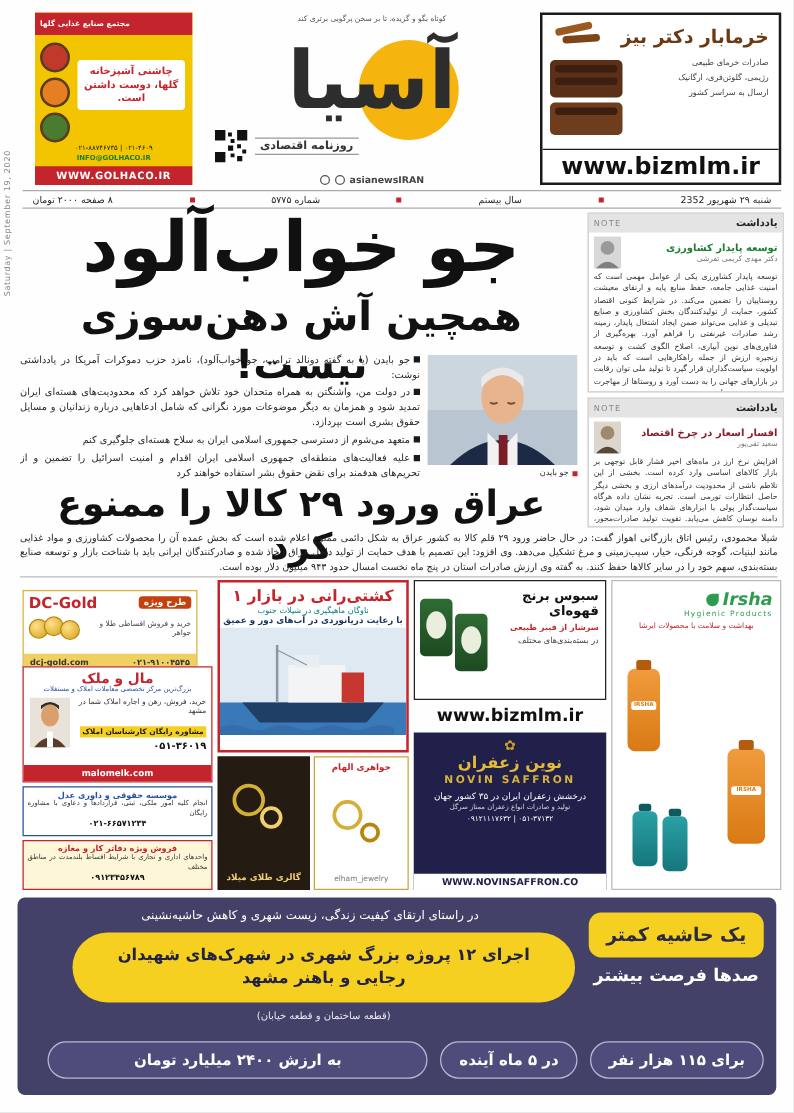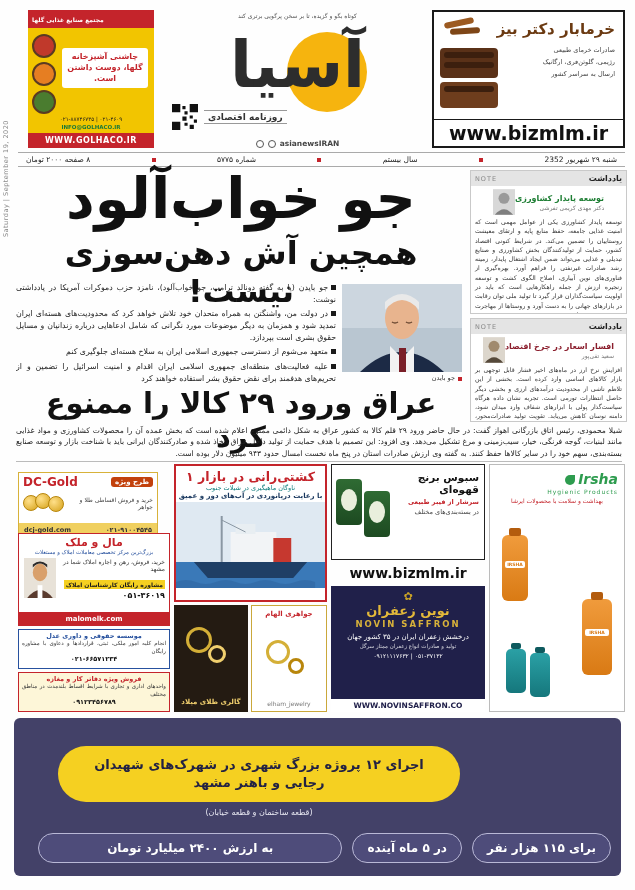--- a/index.html
+++ b/index.html
@@ -54,21 +54,21 @@
 .bullet{margin-bottom:3px}
 .bmark{display:inline-block;width:5px;height:5px;background:#1a1a1a;margin-left:3px}
 
 
 .note{position:absolute;left:470px;width:157px;border:1px solid #c9c9c9;background:#fff;overflow:hidden}
 .note.n0{top:170px;height:144px}
 .note.n1{top:318px;height:104px}
 .note-head{height:15px;background:#e4e4e4;display:flex;align-items:center;justify-content:space-between;padding:0 4px}
 .note-en{font-size:6.5px;color:#888;letter-spacing:1px}
 .note-fa{font-size:8px;font-weight:800;color:#222;direction:rtl}
-.note-meta{display:flex;direction:rtl;align-items:center;justify-content:center;padding:3px 4px 2px}
+.note-meta{display:flex;direction:rtl;align-items:center;justify-content:space-between;padding:3px 4px 2px}
 .note-title{font-size:8px;font-weight:800}
 .t-green{color:#1e7e34}
 .t-red{color:#8b1e2d}
 .note-author{font-size:6px;color:#777;margin-top:1px}
 .note-photo{width:22px;height:26px;flex:0 0 auto}
 .note-body{padding:0 4px 3px;font-size:6.2px;line-height:1.5;text-align:justify;direction:rtl;color:#333;overflow:hidden}
 
 
 .iraq-h{position:absolute;left:16px;top:386px;width:450px;text-align:center;font-size:29px;font-weight:800;color:#111;direction:rtl}
 .iraq-body{position:absolute;left:16px;top:425px;width:606px;height:36px;overflow:hidden;direction:rtl;text-align:justify;font-size:7.6px;line-height:1.5;color:#222}
@@ -429,20 +429,25 @@
     </div>
     <div class="bottle-t bt1">
         <span class="cap"></span>
       </div>
     <div class="bottle-t bt2">
         <span class="cap"></span>
       </div>
   </div>
 
   <div class="banner">
+    <div class="b-top">در راستای ارتقای کیفیت زندگی، زیست شهری و کاهش حاشیه‌نشینی</div>
+    <div class="b-badge">
+      <div class="b-badge-box">یک حاشیه کمتر</div>
+      <div class="b-badge-sub">صدها فرصت بیشتر</div>
+    </div>
     <div class="b-main">اجرای ۱۲ پروژه بزرگ شهری در شهرک‌های شهیدان رجایی و باهنر مشهد</div>
     <div class="b-sub">(قطعه ساختمان و قطعه خیابان)</div>
     <div class="b-pills">
       <span class="pill">برای ۱۱۵ هزار نفر</span>
       <span class="pill">در ۵ ماه آینده</span>
       <span class="pill grow">به ارزش ۲۴۰۰ میلیارد تومان</span>
     </div>
   </div>
 
 </div>

